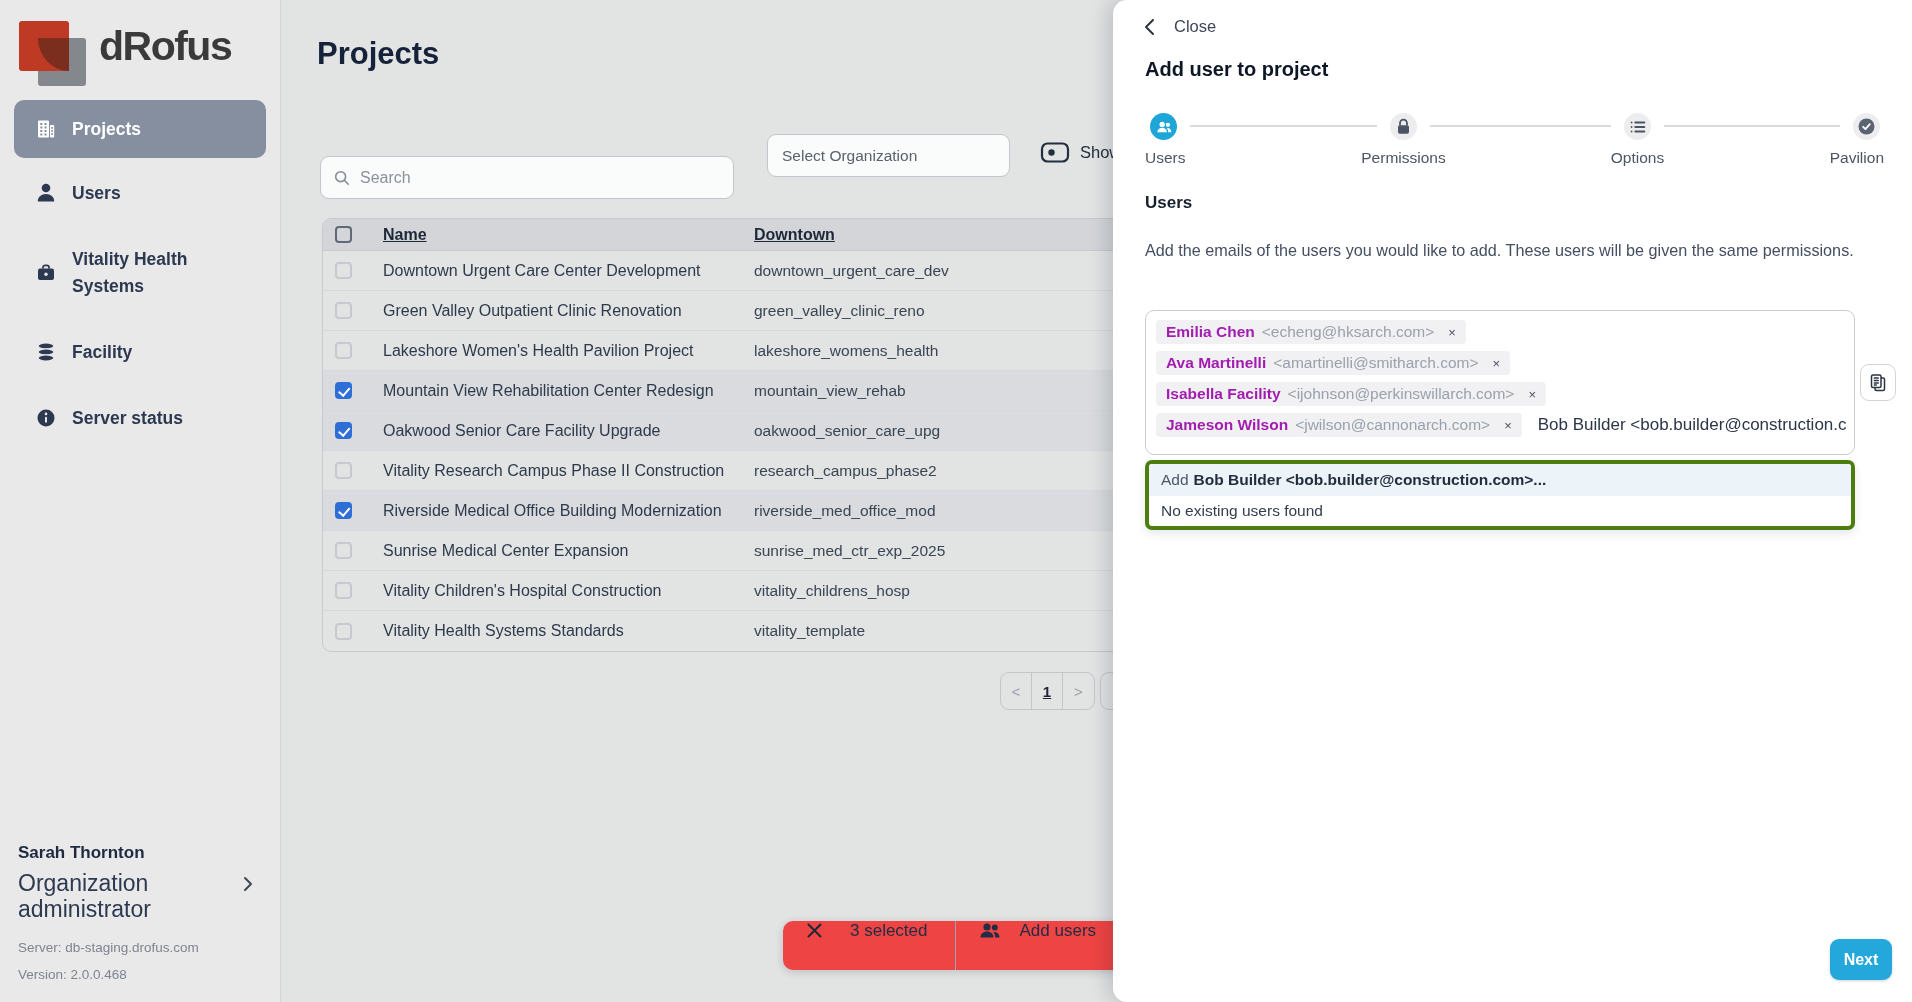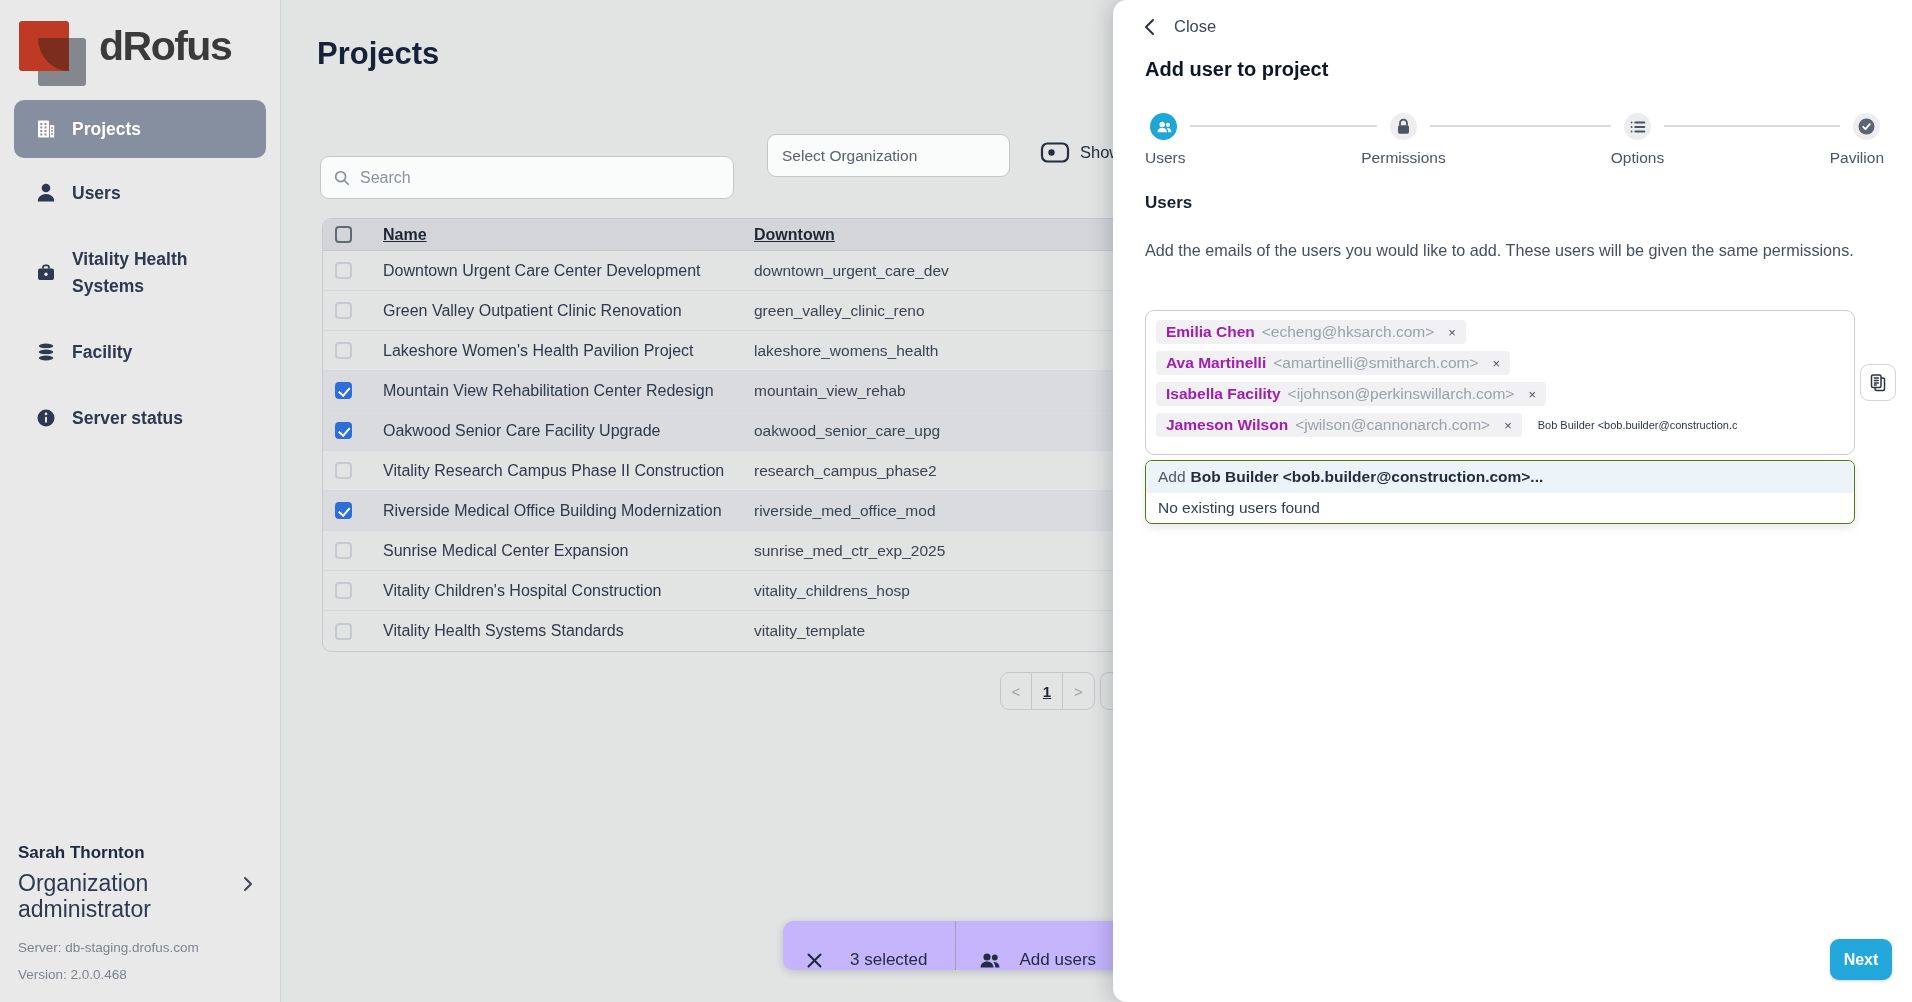--- a/index.html
+++ b/index.html
@@ -52,21 +52,21 @@
   .thead .cb { border-color:#5f6977; }
   .cb.checked { background:#2e6ed7; border-color:#2e6ed7; }
   .cb.checked::after { content:""; position:absolute; left:4px; top:0.5px; width:4.5px; height:8.5px; border:solid #fff; border-width:0 2px 2px 0; transform:rotate(41deg); }
 
   .pager { position:absolute; left:1000px; top:672px; height:38px; display:flex; border:1px solid #c3c7cc; border-radius:9px; overflow:hidden; }
   .pbtn { width:31px; display:flex; align-items:center; justify-content:center; font-size:15px; color:#9aa0a8; border-right:1px solid #c3c7cc; cursor:pointer; }
   .pbtn:last-child { border-right:none; }
   .pbtn.cur { color:#1d2737; text-decoration:underline; font-weight:700; }
   .pager2 { position:absolute; left:1100px; top:672px; width:60px; height:38px; border:1px solid #c3c7cc; border-radius:9px; }
 
-  .selbar { position:absolute; left:783px; top:921px; width:430px; height:49px; background:#c4b5fd; border-radius:10px; box-shadow:0 2px 8px rgba(20,28,45,0.18); display:flex; align-items:flex-end; z-index:5; font-size:17px; color:#222d45; }
+  .selbar { position:absolute; left:783px; top:921px; width:430px; height:49px; background:#ef4444; border-radius:10px; box-shadow:0 2px 8px rgba(20,28,45,0.18); display:flex; align-items:flex-start; z-index:5; font-size:17px; color:#222d45; }
   .sb-x { margin-left:22px; display:flex; cursor:pointer; }
   .sb-count { margin-left:26px; }
   .sb-div { width:1px; align-self:stretch; background:#9aa2ad; margin-left:27px; }
   .sb-uicon { margin-left:23px; display:flex; }
   .sb-add { margin-left:20px; cursor:pointer; }
 
   
   .panel { position:absolute; left:1113px; top:0; width:799px; height:1002px; background:#fff; border-radius:14px 0 0 14px; box-shadow:-5px 0 20px rgba(15,25,40,0.18); z-index:10; }
   .p-close { position:absolute; left:30px; top:17px; display:flex; align-items:center; gap:18px; font-size:16.5px; color:#3d4657; cursor:pointer; }
   .p-title { position:absolute; left:32px; top:58px; font-size:20px; font-weight:800; color:#0e1726; }
@@ -82,25 +82,25 @@
   .p-h3 { position:absolute; left:32px; top:193px; font-size:17px; font-weight:700; color:#16202e; }
   .p-desc { position:absolute; left:32px; top:237px; width:714px; font-size:16.2px; line-height:26px; color:#454f62; }
 
   .email-box { position:absolute; left:32px; top:310px; width:710px; height:145px; border:1px solid #c9cdd3; border-radius:9px; background:#fff; padding:9px 10px; overflow:hidden; cursor:text; }
   .chip-row { display:flex; align-items:center; margin-bottom:7px; white-space:nowrap; }
   .chip { display:inline-flex; align-items:center; background:#f1f1f3; border-radius:4px; padding:3px 10px; font-size:15.5px; }
   .chip b { color:#a21caf; font-weight:700; }
   .chip .em { color:#99a1ac; margin-left:7px; }
   .chip .chx { margin-left:14px; color:#4a5160; font-size:13px; cursor:pointer; line-height:1; }
   .chip .chx::before { content:"×"; }
-  .typed { margin-left:16px; font-size:11px; color:#2c3648; }
+  .typed { margin-left:16px; font-size:17px; color:#2c3648; }
 
   .copy-btn { position:absolute; left:747px; top:364px; width:36px; height:37px; border:1px solid #d2d5da; border-radius:9px; background:#fff; display:flex; align-items:center; justify-content:center; cursor:pointer; }
 
-  .dropdown { position:absolute; left:32px; top:460px; width:710px; background:#fff; border:1px solid #4d7c0f; border-radius:7px; box-shadow:0 4px 10px rgba(25,35,55,0.10); overflow:hidden; }
+  .dropdown { position:absolute; left:32px; top:460px; width:710px; background:#fff; border:4px solid #4d7c0f; border-radius:7px; box-shadow:0 4px 10px rgba(25,35,55,0.10); overflow:hidden; }
   .opt { height:31px; display:flex; align-items:center; padding:0 12px; font-size:15.5px; color:#333e4f; cursor:pointer; }
   .opt.hl { background:#ecf4f9; color:#4f586b; }
   .opt.hl .pre { margin-right:5px; }
   .opt.hl b { color:#232d3e; }
   .opt + .opt { border-top:1px solid #eef0f2; }
 
   .next-btn { position:absolute; left:717px; top:939px; width:62px; height:41px; background:#24a7db; color:#fff; border:none; border-radius:9px; font-size:16px; font-weight:600; font-family:inherit; cursor:pointer; box-shadow:0 1px 3px rgba(0,0,0,0.18); }
 </style>
 </head>
 <body>

